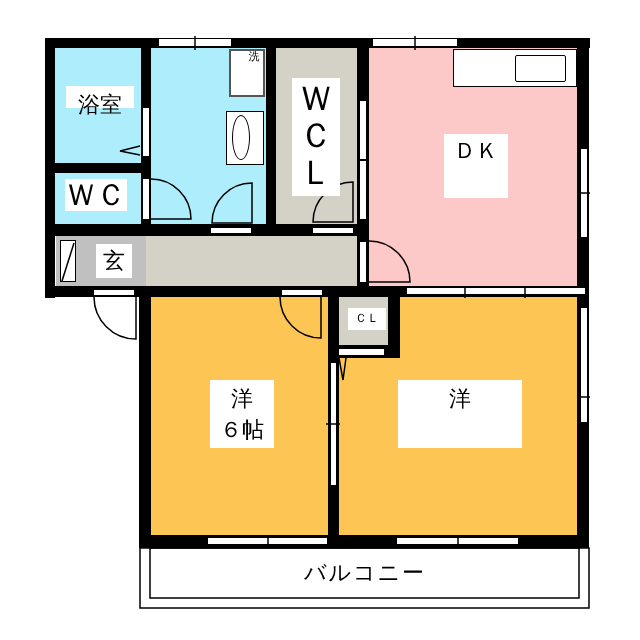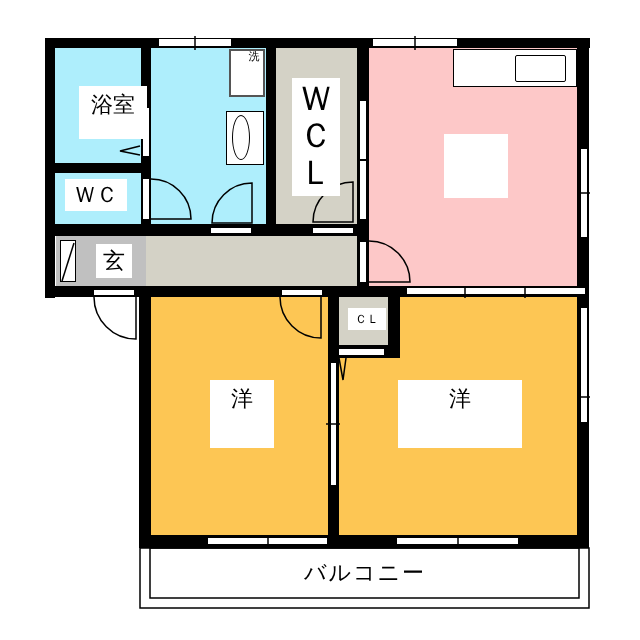--- a/index.html
+++ b/index.html
@@ -115,37 +115,39 @@
     <line x1="458" y1="536" x2="458" y2="548"></line>
     <line x1="326" y1="424" x2="340" y2="424"></line>
   </g>
 
   <g fill="none" stroke="#000" stroke-width="1.5">
     <rect x="140" y="548" width="449" height="60"></rect>
     <rect x="150" y="548" width="429" height="50"></rect>
   </g>
 </svg>
 
-<div class="label" style="left:79px;top:86px;width:68px;height:53px;font-size:22px;line-height:38px;">浴室</div>
+<div class="label" style="left:66px;top:86px;width:68px;height:22px;font-size:22px;line-height:38px;">浴室</div>
 <div class="label" style="left:247px;top:50px;width:14px;height:14px;font-size:11px;line-height:14px;background:transparent;">洗</div>
-<div class="label" style="left:65px;top:179px;width:62px;height:32px;font-size:22px;line-height:32px;">ＷＣ</div>
+<div class="label" style="left:65px;top:179px;width:62px;height:32px;font-size:30px;line-height:32px;">ＷＣ</div>
 <div class="label" style="left:96px;top:244px;width:36px;height:34px;font-size:22px;line-height:34px;">玄</div>
 
 <div class="label" style="left:292px;top:78px;width:48px;height:118px;font-size:34px;line-height:37px;padding-top:2px;box-sizing:border-box;">
   <div>Ｗ</div>
   <div>Ｃ</div>
   <div>Ｌ</div>
 </div>
 
 <div class="label" style="left:444px;top:134px;width:64px;height:64px;font-size:22px;line-height:30px;padding-top:2px;box-sizing:border-box;">
+  <div>ＤＫ</div>
 </div>
 
-<div class="label" style="left:348px;top:308px;width:38px;height:22px;font-size:12px;line-height:22px;">ＣＬ</div>
+<div class="label" style="left:348px;top:308px;width:38px;height:22px;font-size:12px;line-height:22px;font-family:Liberation Mono, monospace;">ＣＬ</div>
 
 <div class="label" style="left:210px;top:380px;width:64px;height:68px;font-size:22px;line-height:31px;padding-top:3px;box-sizing:border-box;">
   <div>洋</div>
+  <div>６帖</div>
 </div>
 
 <div class="label" style="left:398px;top:380px;width:124px;height:68px;font-size:22px;line-height:31px;padding-top:3px;box-sizing:border-box;">
   <div>洋</div>
 </div>
 
 <div class="label" style="left:280px;top:558px;width:170px;height:30px;font-size:22px;line-height:30px;background:transparent;letter-spacing:2px;">バルコニー</div>
 
 </body></html>

